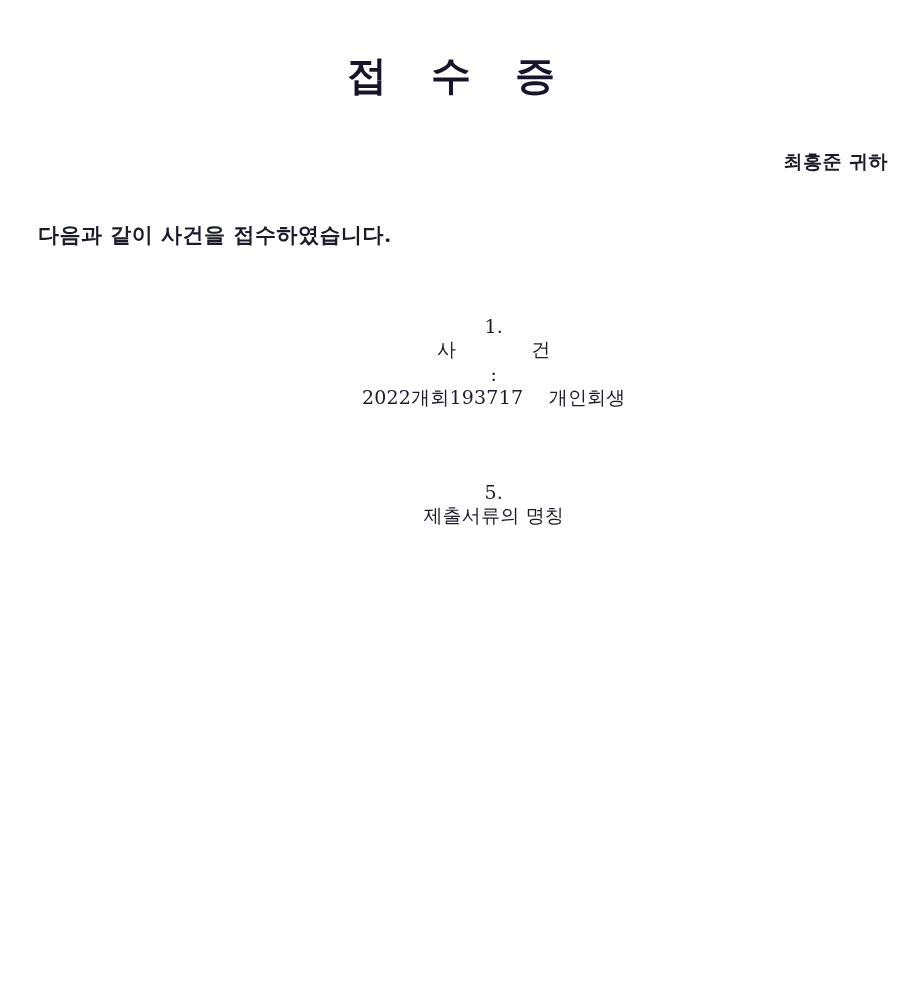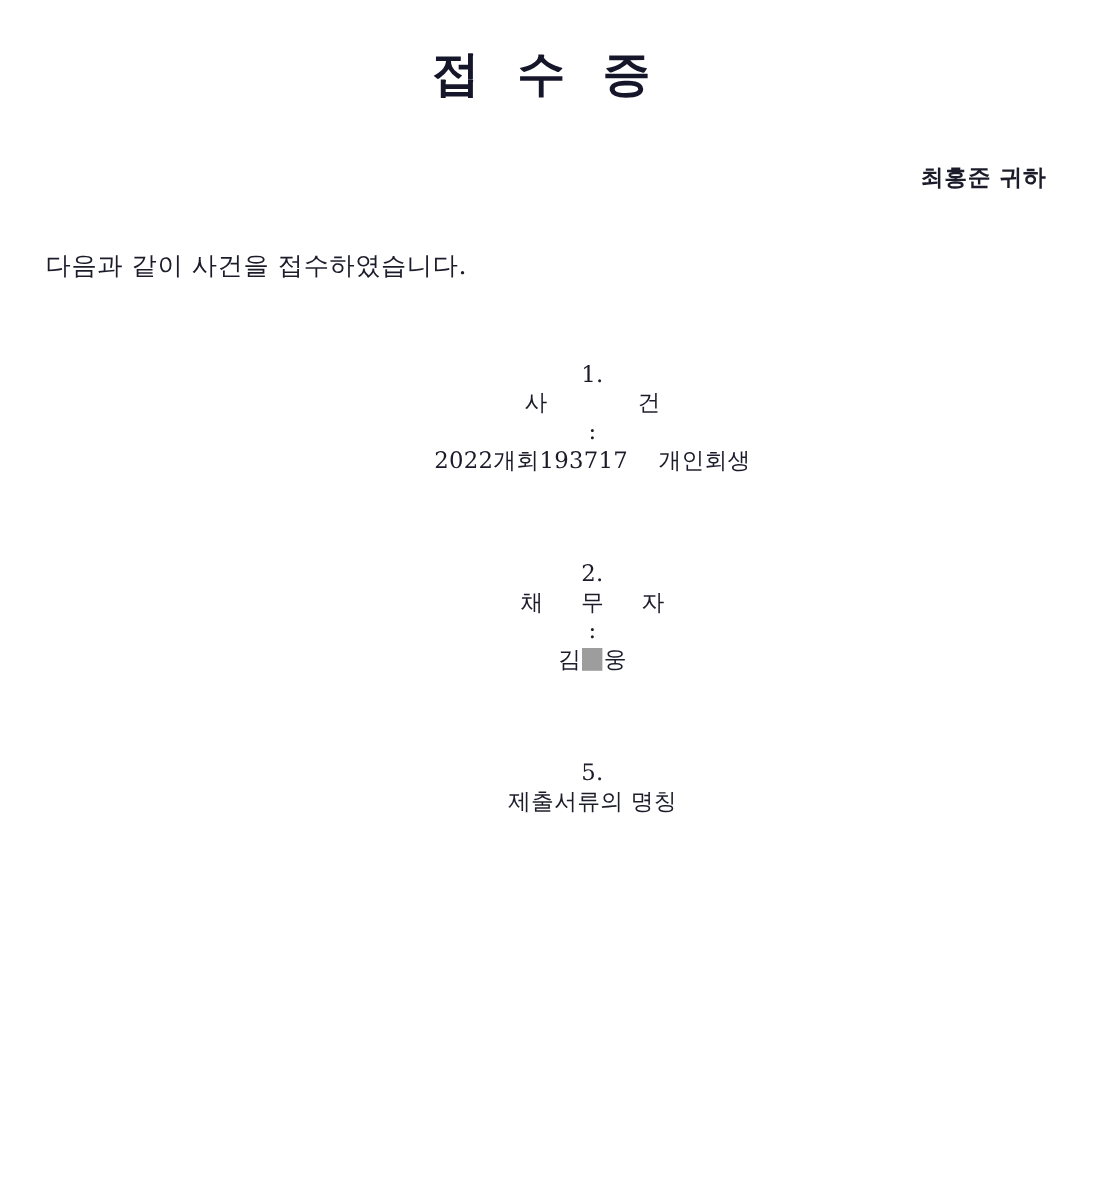--- a/index.html
+++ b/index.html
@@ -21,39 +21,39 @@
     width: 912px;
     height: 992px;
     box-sizing: border-box;
   }
 
   .doc-title {
     text-align: center;
     font-size: 40px;
     font-weight: bold;
     letter-spacing: 10px;
-    margin-top: 34px;
+    margin-top: 48px;
     color: #16162a;
-    font-family: Liberation Sans, sans-serif;
+    font-family: Liberation Mono, monospace;
   }
 
   .recipient-row {
     text-align: right;
     margin-top: 46px;
-    padding-right: 40px;
+    padding-right: 24px;
     font-size: 19px;
     font-weight: bold;
     letter-spacing: 0.5px;
   }
 
   .lead-sentence {
     margin-top: 46px;
     padding-left: 38px;
     font-size: 21px;
-    font-weight: normal;
+    font-weight: bold;
     letter-spacing: 0.5px;
   }
 
   .items {
     margin-top: 44px;
     padding-left: 38px;
   }
 
   .item {
     font-size: 19px;
@@ -99,26 +99,20 @@
 
   <div class="items">
 
     <div class="item">
       <span class="num">1.</span>
       <span class="label">사            건</span>
       <span class="sep">:</span>
       <span class="value">2022개회193717　 개인회생</span>
     </div>
 
-    <div class="item">
-      <span class="num">2.</span>
-      <span class="label">채     무     자</span>
-      <span class="sep">:</span>
-      <span class="value">김</span><span class="redaction"></span><span class="value">웅</span>
-    </div>
 
 
 
     <div class="item">
       <span class="num">5.</span>
       <span class="label">제출서류의 명칭</span>
       
       
     </div>
 

